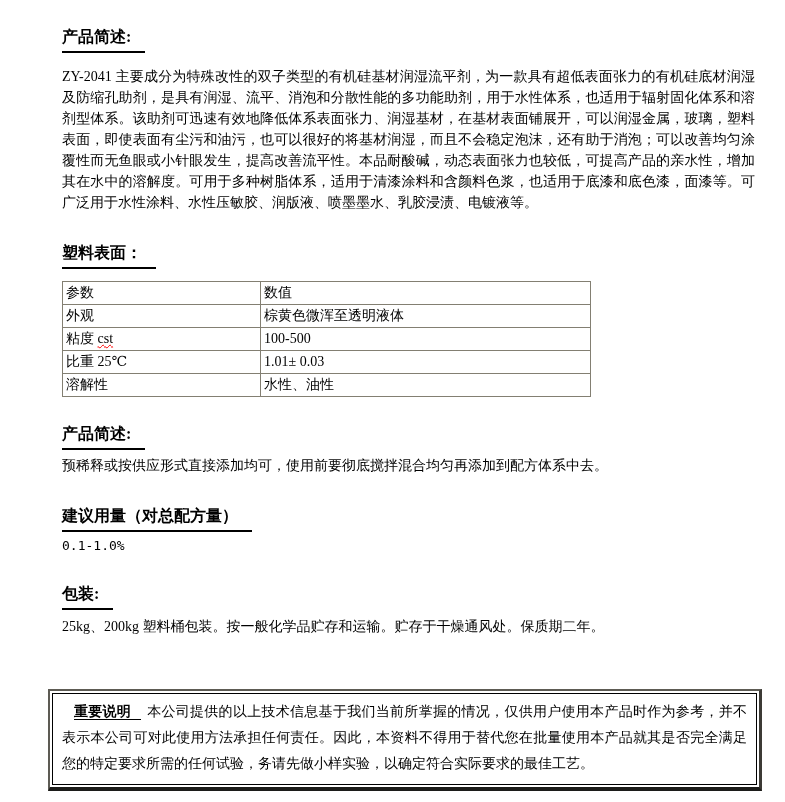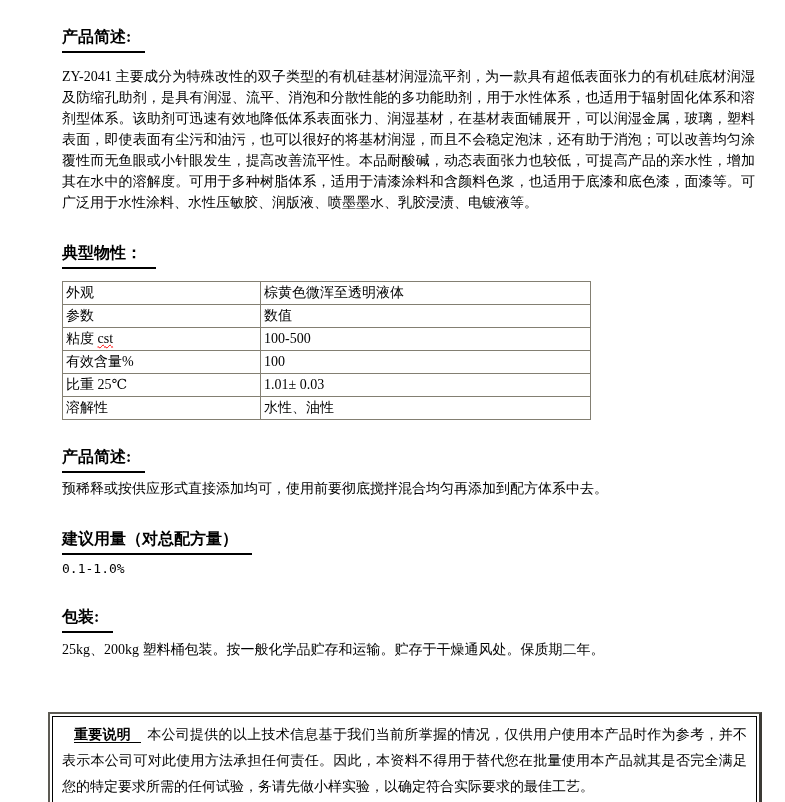--- a/index.html
+++ b/index.html
@@ -123,38 +123,34 @@
 </style>
 </head>
 <body>
 
 <div class="doc">
 
 
   <h2 class="section-heading h-overview">产品简述:</h2>
   <p class="body-text para">ZY-2041 主要成分为特殊改性的双子类型的有机硅基材润湿流平剂，为一款具有超低表面张力的有机硅底材润湿及防缩孔助剂，是具有润湿、流平、消泡和分散性能的多功能助剂，用于水性体系，也适用于辐射固化体系和溶剂型体系。该助剂可迅速有效地降低体系表面张力、润湿基材，在基材表面铺展开，可以润湿金属，玻璃，塑料表面，即使表面有尘污和油污，也可以很好的将基材润湿，而且不会稳定泡沫，还有助于消泡；可以改善均匀涂覆性而无鱼眼或小针眼发生，提高改善流平性。本品耐酸碱，动态表面张力也较低，可提高产品的亲水性，增加其在水中的溶解度。可用于多种树脂体系，适用于清漆涂料和含颜料色浆，也适用于底漆和底色漆，面漆等。可广泛用于水性涂料、水性压敏胶、润版液、喷墨墨水、乳胶浸渍、电镀液等。</p>
 
-  <h2 class="section-heading h-props">典型物性：</h2>
+  <h2 class="section-heading h-props">塑料表面：</h2>
   <table class="props-table">
     <tbody id="props-tbody">
+        <tr>
+          <td class="col-param">参数</td>
+          <td class="col-value">数值</td>
+        </tr>
         <tr>
           <td class="col-param">外观</td>
           <td class="col-value">棕黄色微浑至透明液体</td>
         </tr>
         <tr>
-          <td class="col-param">参数</td>
-          <td class="col-value">数值</td>
-        </tr>
-        <tr>
           <td class="col-param">粘度 <span class="spell-error">cst</span></td>
           <td class="col-value">100-500</td>
-        </tr>
-        <tr>
-          <td class="col-param">有效含量%</td>
-          <td class="col-value">100</td>
         </tr>
         <tr>
           <td class="col-param">比重 25℃</td>
           <td class="col-value">1.01± 0.03</td>
         </tr>
         <tr>
           <td class="col-param">溶解性</td>
           <td class="col-value">水性、油性</td>
         </tr>
       </tbody>

